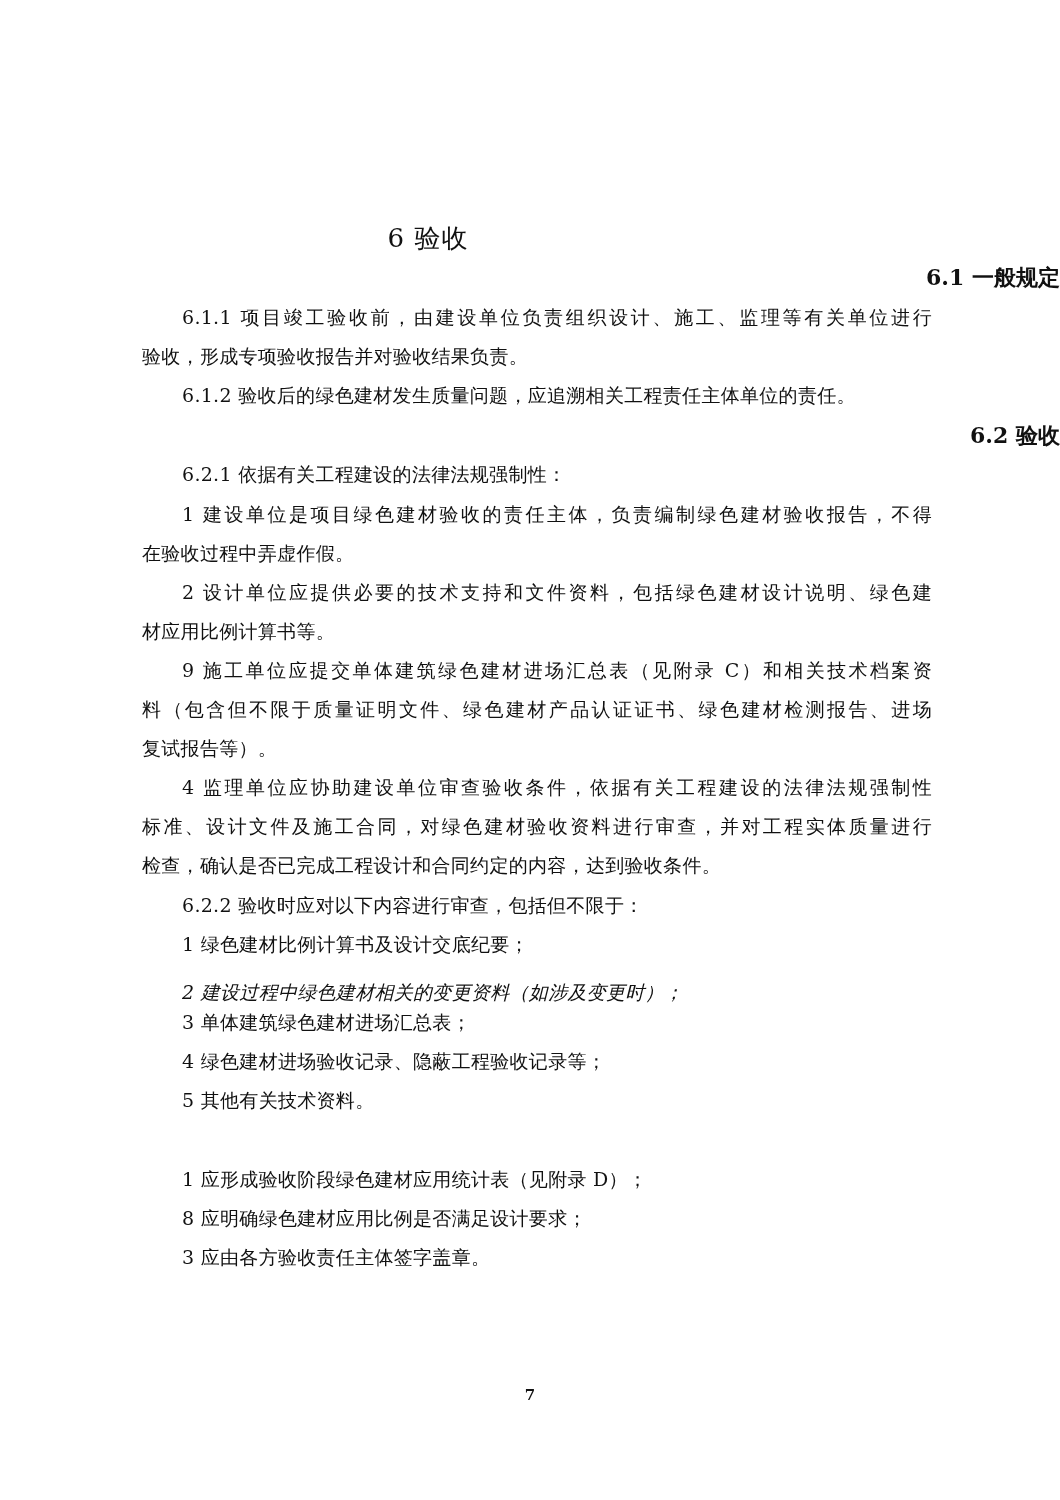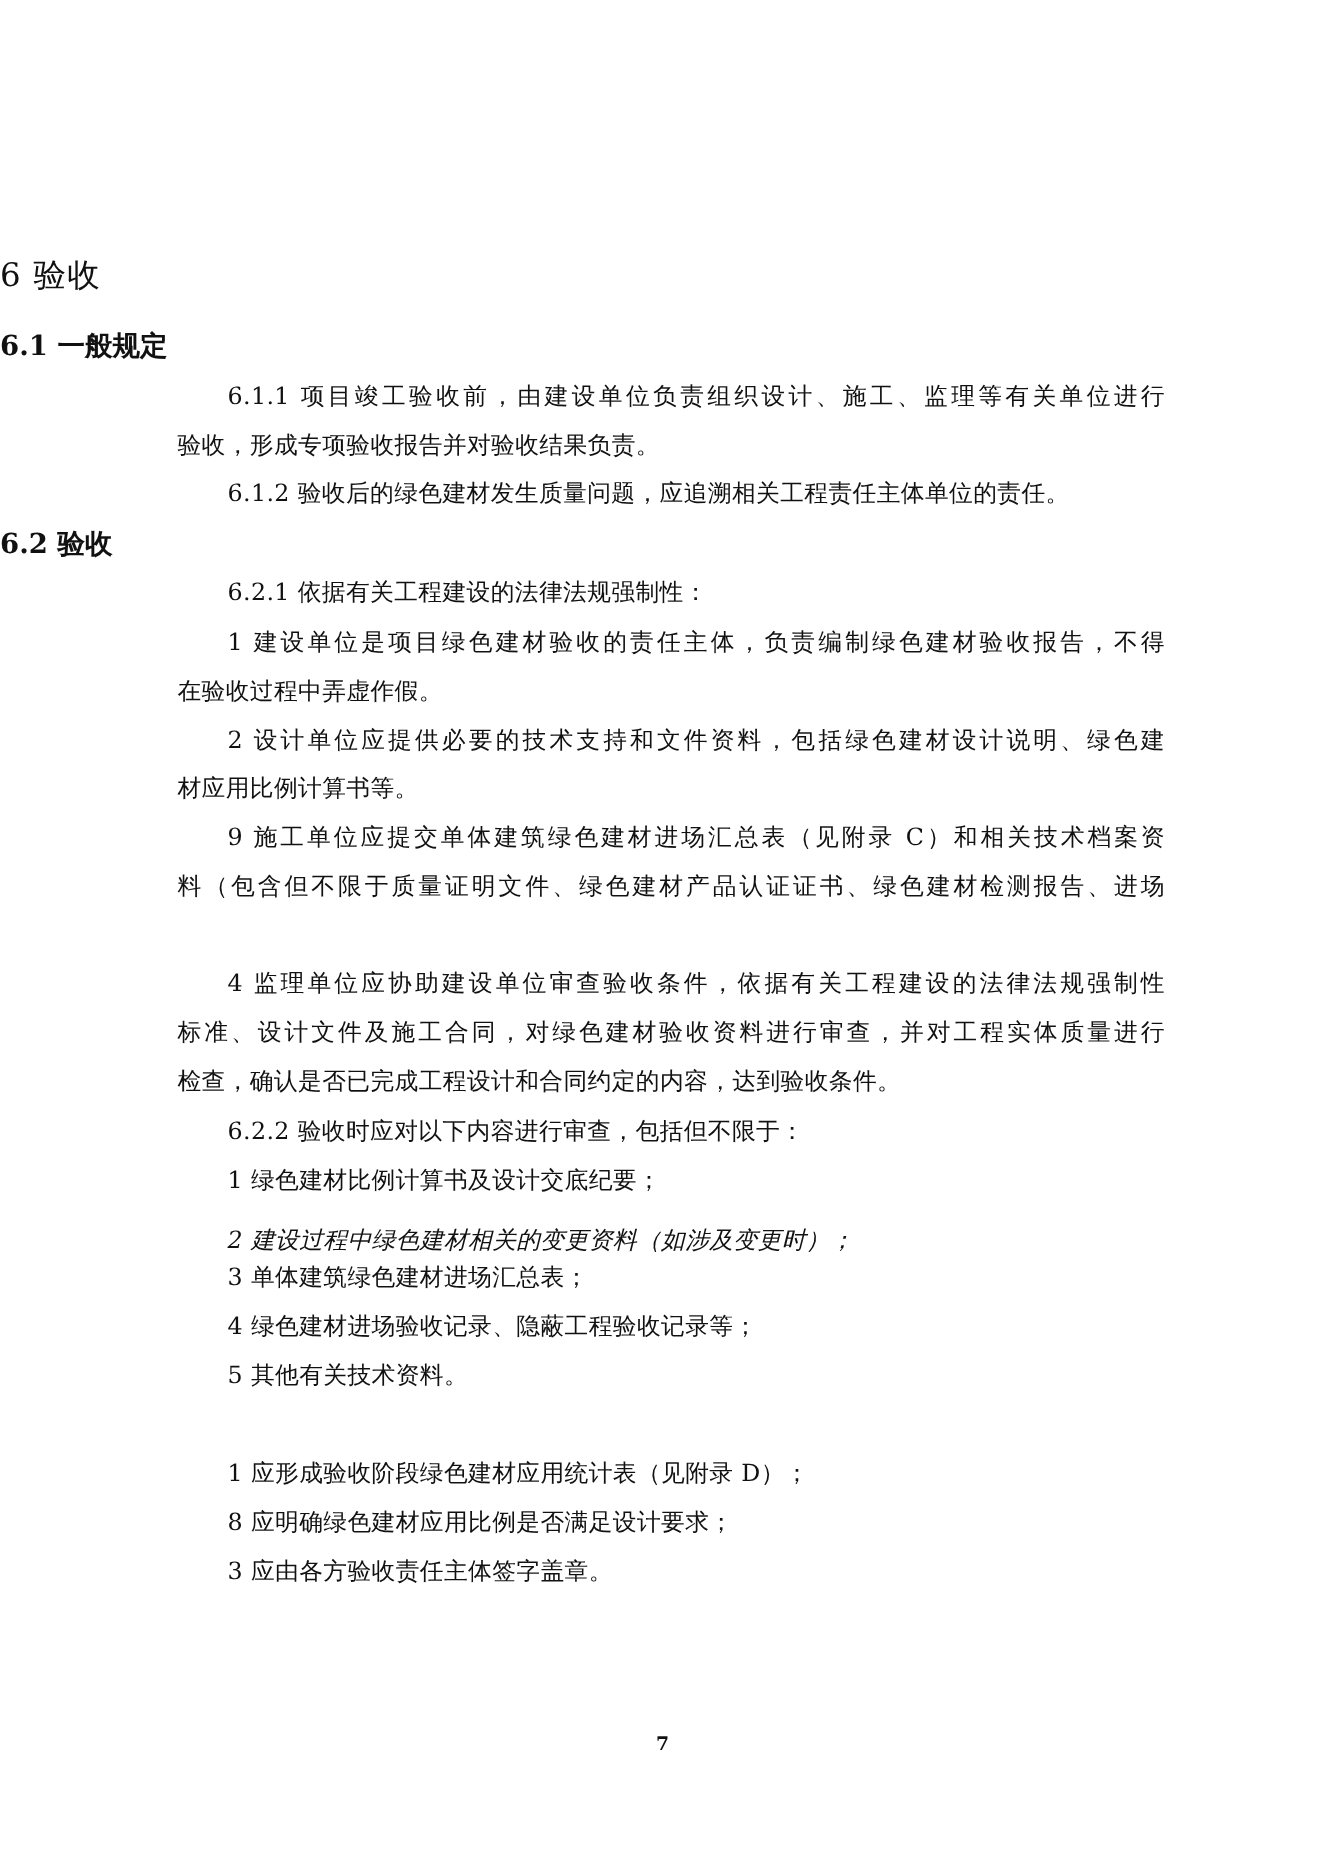--- a/index.html
+++ b/index.html
@@ -17,33 +17,34 @@
     }
     .page {
       position: absolute;
       left: 0; top: 0;
       width: 1060px;
       height: 1500px;
       background: #ffffff;
     }
     .chapter-title {
       position: absolute;
-      top: 203px;
+      top: 220px;
       left: 0;
       width: 856px;
+      text-align: center;
       font-size: 26px;
       line-height: 36px;
       letter-spacing: 1px;
       font-weight: normal;
     }
     .section-title {
       position: absolute;
       left: 0;
       width: 1060px;
-      text-align: left;
+      text-align: right;
       font-size: 22px;
       line-height: 30px;
       font-weight: bold;
     }
     .line {
       position: absolute;
       left: 142px;
       width: 790px;
       font-size: 19px;
       line-height: 26px;
@@ -85,20 +86,21 @@
   <div class="line indent" style="top:461px;">6.2.1  依据有关工程建设的法律法规强制性：</div>
 
   <div class="line indent justify-line" style="top:501px;">1 建设单位是项目绿色建材验收的责任主体，负责编制绿色建材验收报告，不得</div>
   <div class="line" style="top:540px;">在验收过程中弄虚作假。</div>
 
   <div class="line indent justify-line" style="top:579px;">2 设计单位应提供必要的技术支持和文件资料，包括绿色建材设计说明、绿色建</div>
   <div class="line" style="top:618px;">材应用比例计算书等。</div>
 
   <div class="line indent justify-line" style="top:657px;">9 施工单位应提交单体建筑绿色建材进场汇总表（见附录  C）和相关技术档案资</div>
   <div class="line justify-line" style="top:696px;">料（包含但不限于质量证明文件、绿色建材产品认证证书、绿色建材检测报告、进场</div>
+  <div class="line" style="top:735px;">复试报告等）。</div>
 
   <div class="line indent justify-line" style="top:774px;">4 监理单位应协助建设单位审查验收条件，依据有关工程建设的法律法规强制性</div>
   <div class="line justify-line" style="top:813px;">标准、设计文件及施工合同，对绿色建材验收资料进行审查，并对工程实体质量进行</div>
   <div class="line" style="top:852px;">检查，确认是否已完成工程设计和合同约定的内容，达到验收条件。</div>
 
   <div class="line indent" style="top:892px;">6.2.2  验收时应对以下内容进行审查，包括但不限于：</div>
   <div class="line indent" style="top:931px;">1 绿色建材比例计算书及设计交底纪要；</div>
   <div class="line indent" style="top:979px;font-style:italic;">2 建设过程中绿色建材相关的变更资料（如涉及变更时）；</div>
   <div class="line indent" style="top:1009px;">3 单体建筑绿色建材进场汇总表；</div>
   <div class="line indent" style="top:1048px;">4 绿色建材进场验收记录、隐蔽工程验收记录等；</div>

